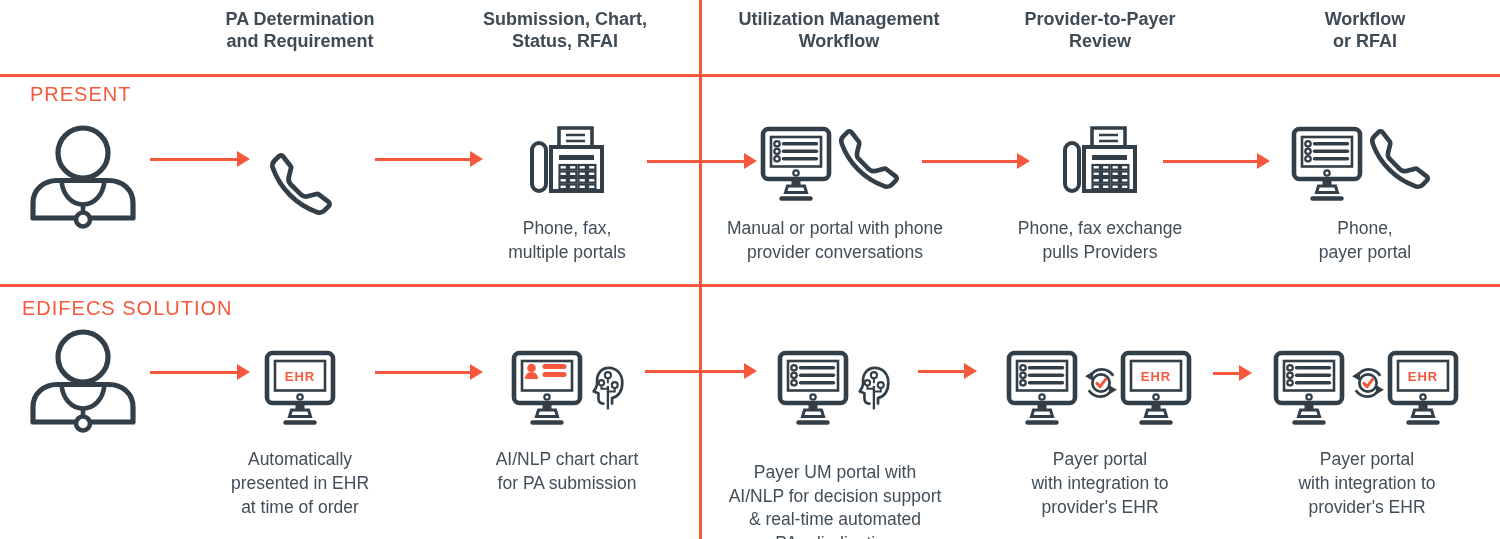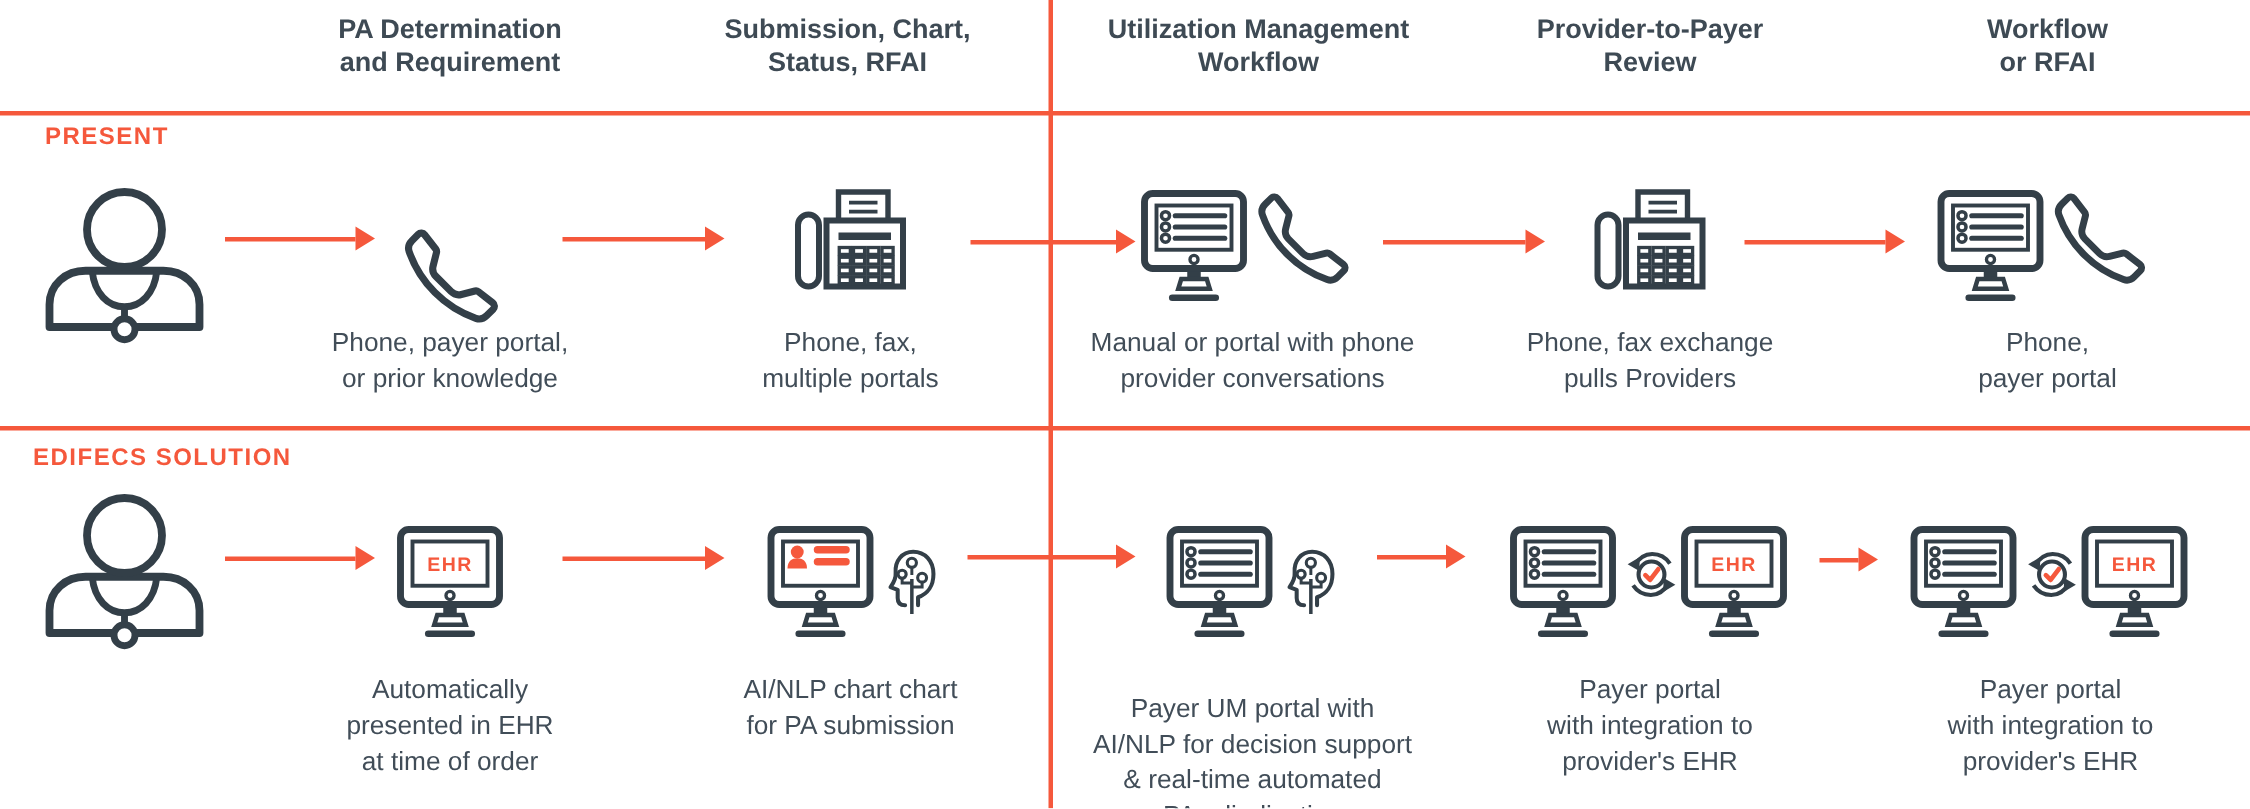--- a/index.html
+++ b/index.html
@@ -7,21 +7,21 @@
     position:relative;width:1500px;height:539px;background:#fff;overflow:hidden;
     font-family:"Liberation Sans",sans-serif;
   }
   .vline{position:absolute;width:3px;background:#F5583C;}
   .hline{position:absolute;height:3px;background:#F5583C;}
   .hdr{
     position:absolute;top:8px;width:270px;text-align:center;
     font-weight:bold;font-size:18px;line-height:22px;color:#3E4A54;white-space:pre-line;
   }
   .sec{
-    position:absolute;color:#F5583C;font-weight:700;font-size:16px;
+    position:absolute;color:#F5583C;font-weight:400;font-size:20px;
     letter-spacing:1px;white-space:nowrap;
   }
   .cap{
     position:absolute;width:280px;text-align:center;font-size:17.5px;
     line-height:24px;color:#414D58;white-space:pre-line;
   }
   .cap.tight{line-height:23.5px;margin-top:15px;}
   .icon{position:absolute;display:block;}
   .arrow{position:absolute;height:3.2px;background:#F5583C;}
   .arrow::after{
@@ -154,22 +154,20 @@
   <div class="sec" style="left:22px;top:297px">EDIFECS SOLUTION</div>
 
   <svg class="icon" style="left:28px;top:124px;width:112px;height:106px">
       <use href="#sym-doctor"></use>
     </svg>
 
   <div class="arrow" style="left:150px;top:157.5px;width:87px"></div>
   <svg class="icon" style="left:268px;top:151px;width:66px;height:66px">
       <use href="#sym-phone"></use>
     </svg>
-  <div class="cap" style="left:160px;top:216px">Phone, payer portal,
-or prior knowledge</div>
 
   <div class="arrow" style="left:375px;top:157.5px;width:95px"></div>
   <svg class="icon" style="left:529px;top:122px;width:76px;height:76px">
       <use href="#sym-fax"></use>
     </svg>
   <div class="cap" style="left:427px;top:216px">Phone, fax,
 multiple portals</div>
 
   <div class="arrow" style="left:647px;top:159.5px;width:97px"></div>
   <svg class="icon" style="left:760px;top:126px;width:72px;height:76px">

